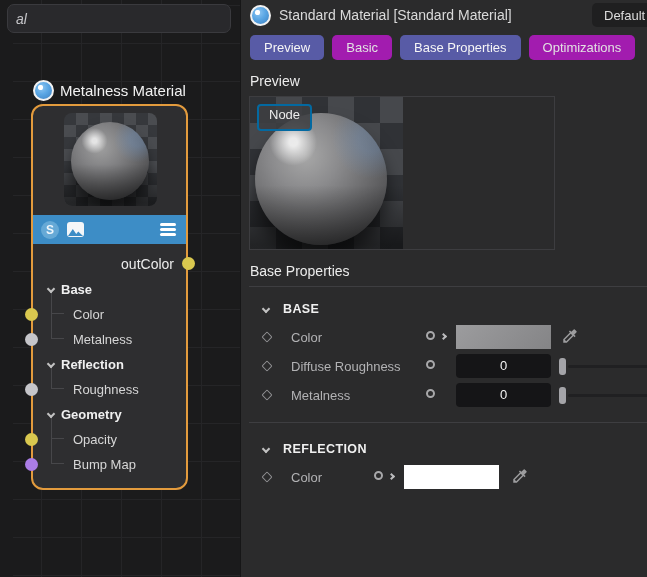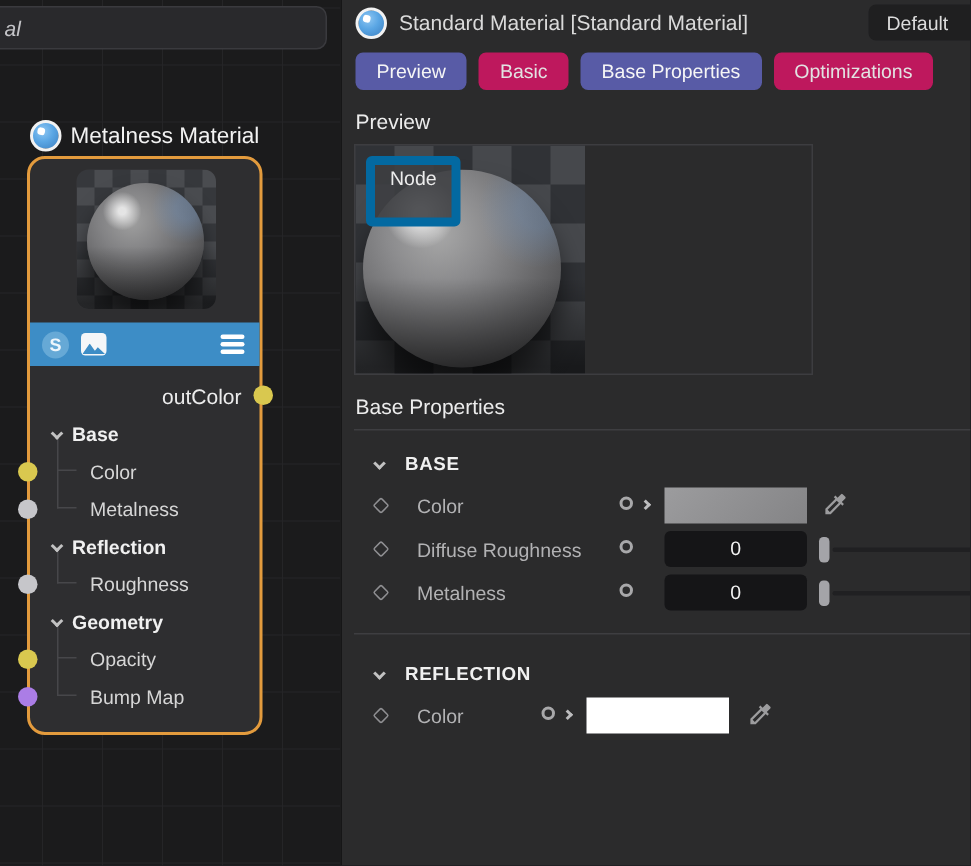--- a/index.html
+++ b/index.html
@@ -5,21 +5,21 @@
   * { margin:0; padding:0; box-sizing:border-box; }
   html,body { width:647px; height:577px; overflow:hidden; background:#1b1b1c; }
   .app { position:relative; width:647px; height:577px; display:flex;
          font-family:"Liberation Sans", sans-serif; color:#e0e0e0; }
 
   
   .canvas { position:relative; width:227px; height:577px; background:#1b1b1c;
     background-image:
       linear-gradient(#252527 1px, transparent 1px),
       linear-gradient(90deg, #252527 1px, transparent 1px);
-    background-size:40px 38px; background-position:28px 5px; flex:0 0 auto; }
+    background-size:40px 38px; background-position:28px 5px; flex:0 0 auto;margin-left:13px; }
 
   .search { position:absolute; left:-6px; top:4px; width:224px; height:29px;
     background:#29292c; border:1px solid #3a3a3e; border-radius:7px;
     font-style:italic; font-size:14px; color:#c4c4c8; padding-left:8px;
     font-family:"Liberation Sans",sans-serif; outline:none; }
 
   .node-title { position:absolute; left:20px; top:80px; display:flex; align-items:center; gap:6px; }
   .sphere-ic { width:21px; height:21px; border-radius:50%;
     background:radial-gradient(circle at 38% 32%, #8ec6f2 0%, #5aa6e4 45%, #3c7fc0 100%);
     border:2px solid #f2f2f2; position:relative; }
@@ -74,38 +74,38 @@
   .panel { position:relative; width:420px; height:577px; background:#2b2b2c;
     border-left:1px solid #161617; flex:0 0 auto; font-size:13px; }
 
   .p-header { position:relative; height:30px; display:flex; align-items:center; gap:8px; padding-left:9px; }
   .p-title { font-size:14px; color:#dadada; }
   .default-btn { position:absolute; top:3px; right:-8px; width:76px; height:24px;
     background:#1f1f20; border-radius:5px; color:#dcdcdc; font-size:13px;
     display:flex; align-items:center; padding-left:12px; }
 
   .p-tabs { display:flex; flex-wrap:wrap; gap:6px 8px; padding:5px 10px 0 9px; width:420px; }
-  .tab { height:25px; padding:0 14px; border-radius:5px; background:#be185d; color:#e2e2e2;
+  .tab { height:25px; padding:0 14px; border-radius:5px; background:#a21caf; color:#e2e2e2;
     display:flex; align-items:center; font-size:13px; white-space:nowrap; }
   .tab.active { background:#585ba6; color:#f6f6f6; }
 
   .sect-label { margin:13px 0 7px 9px; font-size:14px; color:#ececec; }
 
   .preview-box { margin-left:8px; width:306px; height:154px; border:1px solid #3d3d40; position:relative; }
   .pv-img { position:absolute; left:0; top:0; width:153px; height:152px; overflow:hidden;
     background:repeating-conic-gradient(#46484c 0% 25%, #303236 0% 50%) 0 0/52px 52px; }
   .pv-img .ball { position:absolute; left:5px; top:16px; width:132px; height:132px; border-radius:50%;
     background:
       radial-gradient(circle at 29% 22%, rgba(255,255,255,.8) 0 3%, rgba(255,255,255,0) 17%),
       radial-gradient(circle at 88% 20%, rgba(110,150,200,.3) 0 8%, rgba(110,150,200,0) 25%),
       radial-gradient(circle at 38% 32%, #a8a8a8 0%, #8b8b8d 28%, #6b6b6d 55%, #4a4a4c 83%, #3c3c3e 100%);
     box-shadow:0 14px 18px rgba(0,0,0,.55); }
   .pv-img .shade { position:absolute; inset:0; background:linear-gradient(transparent 58%, rgba(0,0,0,.5) 97%); }
-  .pv-badge { position:absolute; left:7px; top:7px; padding:1px 10px 19px 10px; background:rgba(62,63,66,.88);
-    border:6px solid #0369a1; border-radius:4px; color:#ececec; font-size:13px; z-index:2; }
+  .pv-badge { position:absolute; left:7px; top:7px; padding:1px 10px 7px 10px; background:rgba(62,63,66,.88);
+    border:2px solid #0369a1; border-radius:4px; color:#ececec; font-size:13px; z-index:2; }
 
   .divider { margin-left:8px; border-top:1px solid #3e3e41; }
 
   .grp-head { position:relative; height:26px; margin-top:10px; }
   .grp-head .chev { position:absolute; left:22px; top:9px; }
   .grp-head .grp-label { position:absolute; left:42px; top:5px; font-size:12.5px; font-weight:bold;
     color:#f0f0f0; letter-spacing:.4px; }
 
   .prow { position:relative; height:29px; }
   .diam { position:absolute; left:22px; top:10px; width:8px; height:8px;

